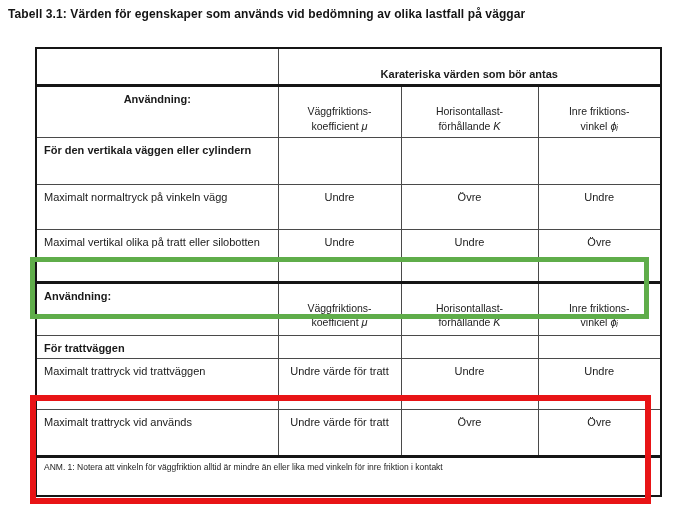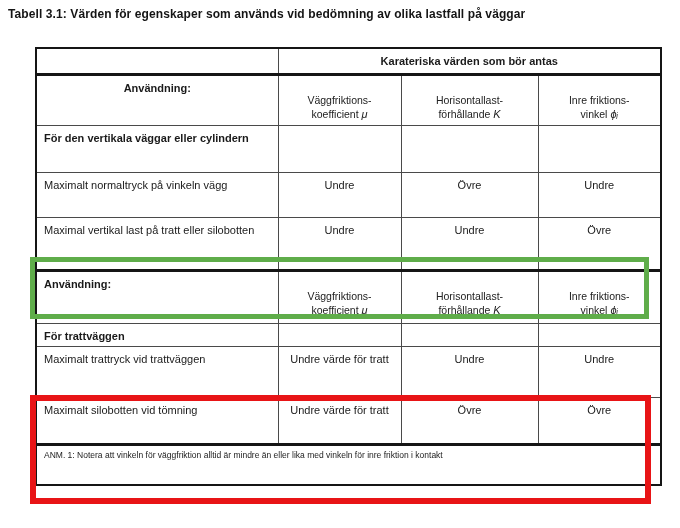--- a/index.html
+++ b/index.html
@@ -7,21 +7,21 @@
         font-family:"Liberation Sans",sans-serif;color:#1a1a1a;border-radius:23px;}
   #doc-title{position:absolute;left:8px;top:7px;width:668px;
              font-size:12px;font-weight:bold;letter-spacing:.1px;color:#151515;}
   table.silo{position:absolute;left:35px;top:47px;width:625px;
              border-collapse:collapse;table-layout:fixed;
              border:2px solid #151515;font-size:11px;line-height:1.3;}
   col.c1{width:242px;} col.c2{width:123px;} col.c3{width:137px;} col.c4{width:123px;}
   .silo td,.silo th{border:1px solid #4a4a4a;vertical-align:top;padding:5px 7px 3px 7px;
                     font-weight:normal;overflow:hidden;}
   tr.span-row td{border-bottom:3px solid #151515;}
-  td.span-label{text-align:center;font-weight:bold;font-size:11px;padding-top:5px;}
+  td.span-label{text-align:center;font-weight:bold;font-size:11px;padding-top:18px;}
   td.usage-centered{text-align:center;font-weight:bold;}
   td.usage-left{text-align:left;font-weight:bold;}
   td.colhead{text-align:center;color:#222;font-size:10.5px;padding-top:18px;}
   td.colhead i{font-style:italic;font-size:11px;}
   td.rowlabel{text-align:left;}
   td.section{font-weight:bold;}
   td.val{text-align:center;}
   tr.thick-top td{border-top:3px solid #151515;}
   td.footnote{font-size:8.5px;color:#222;white-space:nowrap;padding-top:4px;
               border-top:3px solid #151515;}
@@ -63,36 +63,36 @@
         <i>K</i>
       </td>
       <td class="colhead">
         <span>Inre friktions-</span><br>
         <span>vinkel</span>
         <i>ϕᵢ</i>
       </td>
     </tr>
 
     <tr style="height:47px">
-      <td class="rowlabel section">För den vertikala väggar eller cylindern</td>
+      <td class="rowlabel section">För den vertikala väggen eller cylindern</td>
       <td class="val"></td>
       <td class="val"></td>
       <td class="val"></td>
     </tr>
 
     <tr style="height:45px">
       <td class="rowlabel">Maximalt normaltryck på vinkeln vägg</td>
       <td class="val">Undre</td>
       <td class="val">Övre</td>
       <td class="val">Undre</td>
     </tr>
 
 
     <tr style="height:53px">
-      <td class="rowlabel">Maximal vertikal last på tratt eller silobotten</td>
+      <td class="rowlabel">Maximal vertikal olika på tratt eller silobotten</td>
       <td class="val">Undre</td>
       <td class="val">Undre</td>
       <td class="val">Övre</td>
     </tr>
 
     <tr class="thick-top" style="height:53px">
       <td class="usage-left">Användning:</td>
       <td class="colhead">
         <span>Väggfriktions-</span><br>
         <span>koefficient</span>
@@ -118,21 +118,21 @@
     </tr>
 
     <tr style="height:51px">
       <td class="rowlabel">Maximalt trattryck vid trattväggen</td>
       <td class="val">Undre värde för tratt</td>
       <td class="val">Undre</td>
       <td class="val">Undre</td>
     </tr>
 
     <tr style="height:47px">
-      <td class="rowlabel">Maximalt silobotten vid tömning</td>
+      <td class="rowlabel">Maximalt trattryck vid används</td>
       <td class="val">Undre värde för tratt</td>
       <td class="val">Övre</td>
       <td class="val">Övre</td>
     </tr>
 
     <tr style="height:40px">
       <td class="footnote" colspan="4">ANM. 1: Notera att vinkeln för väggfriktion alltid är mindre än eller lika med vinkeln för inre friktion i kontakt</td>
     </tr>
   </tbody>
     </table>

